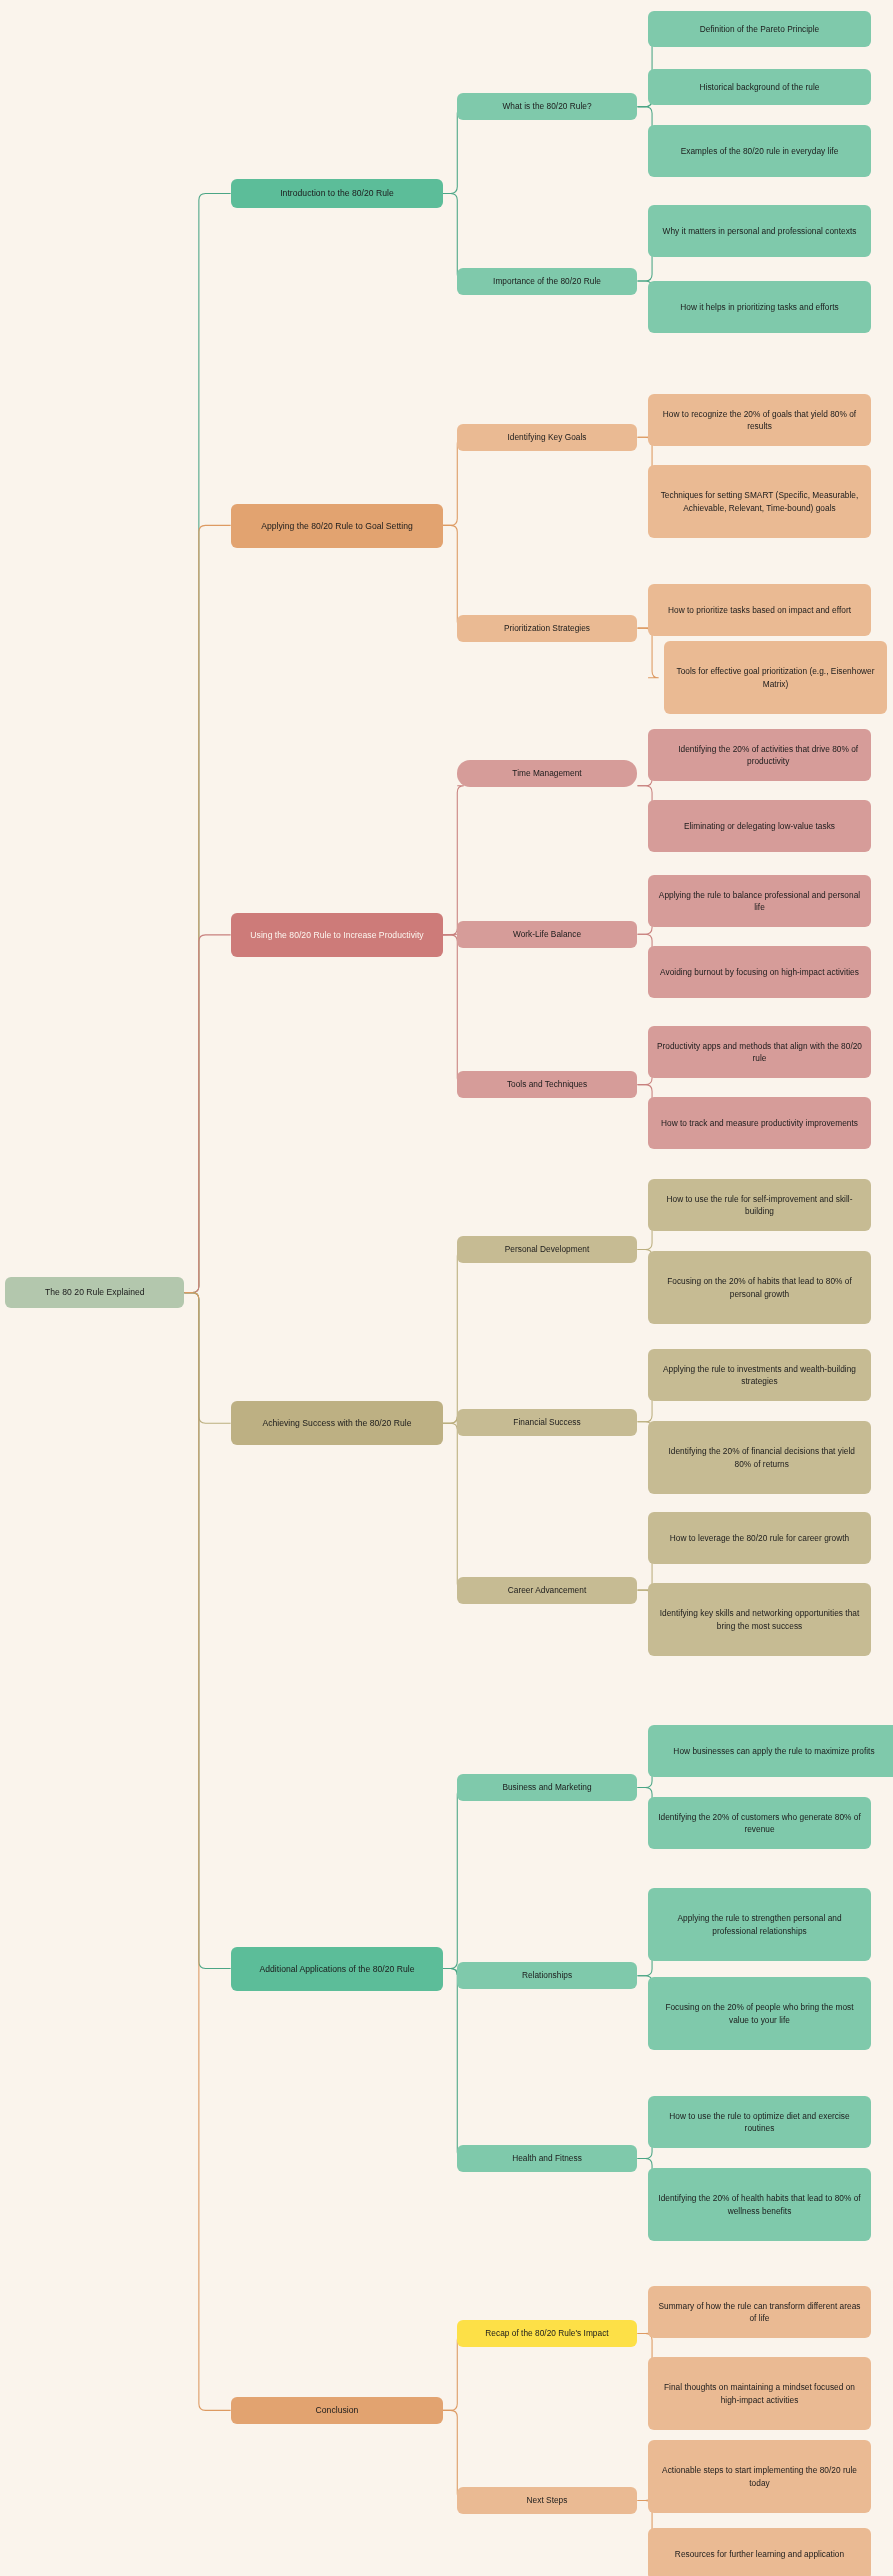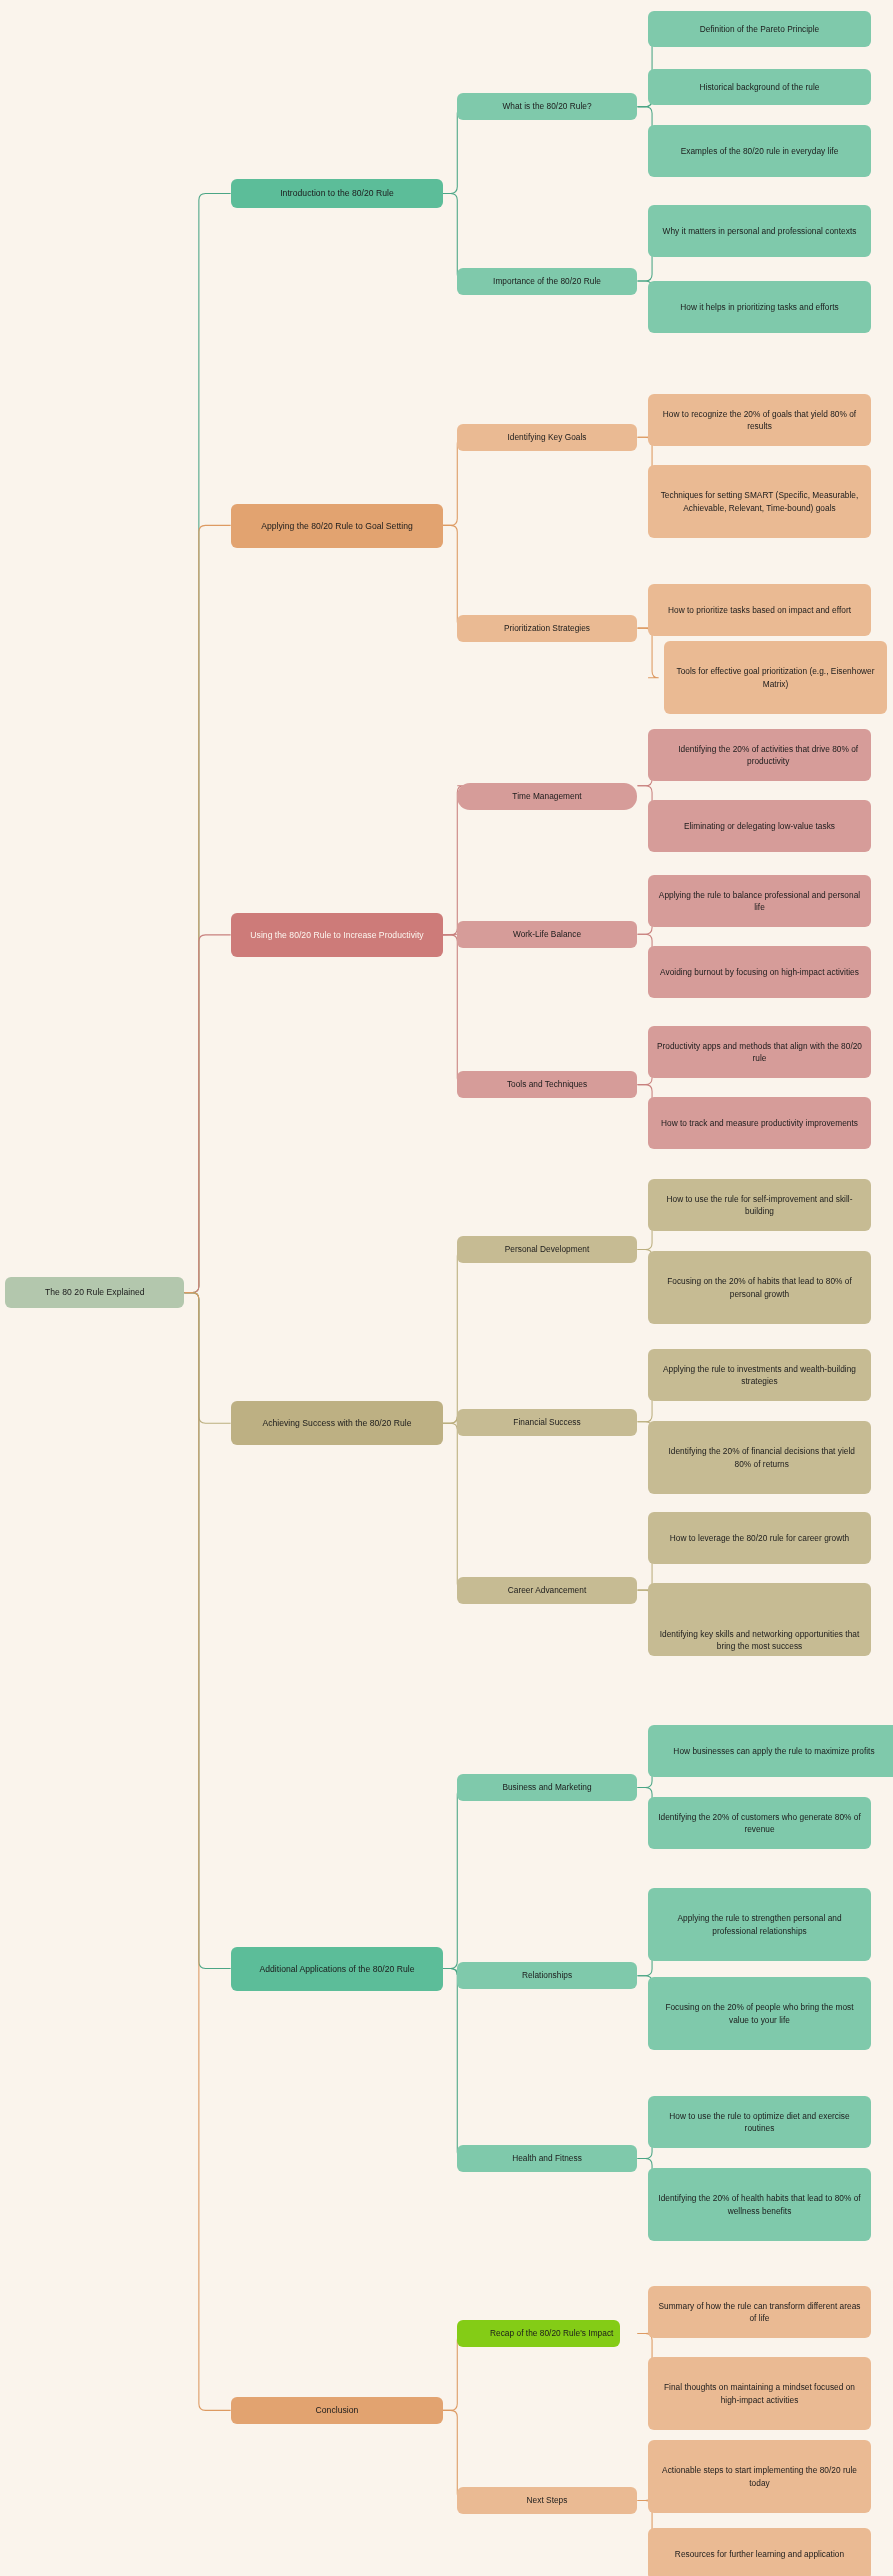--- a/index.html
+++ b/index.html
@@ -132,21 +132,21 @@
       </div>
       <div class="node lvl3" style="left: 648px; top: 584px; width: 223px; height: 52px; background: rgb(234, 186, 147);">
         <span class="txt">How to prioritize tasks based on impact and effort</span>
       </div>
       <div class="node lvl3" style="left: 648px; top: 641px; width: 223px; height: 73px; background: rgb(234, 186, 147); margin-left: 16px;">
         <span class="txt">Tools for effective goal prioritization (e.g., Eisenhower Matrix)</span>
       </div>
       <div class="node lvl1" style="left: 231px; top: 913px; width: 212px; height: 44px; background: rgb(205, 123, 121); color: rgb(253, 247, 240);">
         <span class="txt">Using the 80/20 Rule to Increase Productivity</span>
       </div>
-      <div class="node lvl2" style="left: 457px; top: 783px; width: 180px; height: 26.5px; background: rgb(214, 156, 153); border-radius: 13px;">
+      <div class="node lvl2" style="left: 457px; top: 760px; width: 180px; height: 26.5px; background: rgb(214, 156, 153); border-radius: 13px;">
         <span class="txt">Time Management</span>
       </div>
       <div class="node lvl3" style="left: 648px; top: 729px; width: 223px; height: 52px; background: rgb(214, 156, 153); padding-left: 24px;">
         <span class="txt">Identifying the 20% of activities that drive 80% of productivity</span>
       </div>
       <div class="node lvl3" style="left: 648px; top: 800px; width: 223px; height: 52px; background: rgb(214, 156, 153);">
         <span class="txt">Eliminating or delegating low-value tasks</span>
       </div>
       <div class="node lvl2" style="left: 457px; top: 921px; width: 180px; height: 26.5px; background: rgb(214, 156, 153);">
         <span class="txt">Work-Life Balance</span>
@@ -186,21 +186,21 @@
       </div>
       <div class="node lvl3" style="left: 648px; top: 1421px; width: 223px; height: 73px; background: rgb(198, 187, 147); padding-left: 11px;">
         <span class="txt">Identifying the 20% of financial decisions that yield 80% of returns</span>
       </div>
       <div class="node lvl2" style="left: 457px; top: 1577px; width: 180px; height: 26.5px; background: rgb(198, 187, 147);">
         <span class="txt">Career Advancement</span>
       </div>
       <div class="node lvl3" style="left: 648px; top: 1512px; width: 223px; height: 52px; background: rgb(198, 187, 147);">
         <span class="txt">How to leverage the 80/20 rule for career growth</span>
       </div>
-      <div class="node lvl3" style="left: 648px; top: 1583px; width: 223px; height: 73px; background: rgb(198, 187, 147); align-items: flex-end;">
+      <div class="node lvl3" style="left: 648px; top: 1583px; width: 223px; height: 73px; background: rgb(198, 187, 147);">
         <span class="txt">Identifying key skills and networking opportunities that bring the most success</span>
       </div>
       <div class="node lvl1" style="left: 231px; top: 1947px; width: 212px; height: 44px; background: rgb(92, 189, 153); color: rgb(27, 27, 27);">
         <span class="txt">Additional Applications of the 80/20 Rule</span>
       </div>
       <div class="node lvl2" style="left: 457px; top: 1774px; width: 180px; height: 26.5px; background: rgb(127, 201, 171);">
         <span class="txt">Business and Marketing</span>
       </div>
       <div class="node lvl3" style="left: 648px; top: 1725px; width: 252px; height: 52px; background: rgb(127, 201, 171);">
         <span class="txt">How businesses can apply the rule to maximize profits</span>
@@ -222,21 +222,21 @@
       </div>
       <div class="node lvl3" style="left: 648px; top: 2096px; width: 223px; height: 52px; background: rgb(127, 201, 171);">
         <span class="txt">How to use the rule to optimize diet and exercise routines</span>
       </div>
       <div class="node lvl3" style="left: 648px; top: 2168px; width: 223px; height: 73px; background: rgb(127, 201, 171);">
         <span class="txt">Identifying the 20% of health habits that lead to 80% of wellness benefits</span>
       </div>
       <div class="node lvl1" style="left: 231px; top: 2397px; width: 212px; height: 26.5px; background: rgb(226, 163, 112); color: rgb(27, 27, 27);">
         <span class="txt">Conclusion</span>
       </div>
-      <div class="node lvl2" style="left: 457px; top: 2320px; width: 163px; height: 26.5px; background: #84cc16; text-align: right;">
+      <div class="node lvl2" style="left: 457px; top: 2320px; width: 180px; height: 26.5px; background: #fde047;">
         <span class="txt">Recap of the 80/20 Rule's Impact</span>
       </div>
       <div class="node lvl3" style="left: 648px; top: 2286px; width: 223px; height: 52px; background: rgb(234, 186, 147);">
         <span class="txt">Summary of how the rule can transform different areas of life</span>
       </div>
       <div class="node lvl3" style="left: 648px; top: 2357px; width: 223px; height: 73px; background: rgb(234, 186, 147);">
         <span class="txt">Final thoughts on maintaining a mindset focused on high-impact activities</span>
       </div>
       <div class="node lvl2" style="left: 457px; top: 2487px; width: 180px; height: 26.5px; background: rgb(234, 186, 147);">
         <span class="txt">Next Steps</span>

